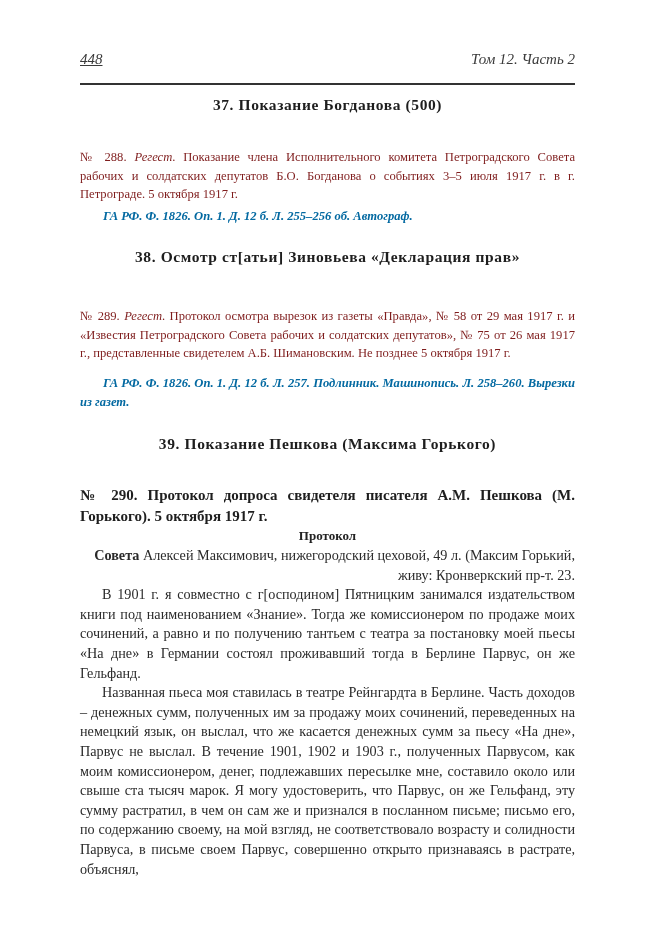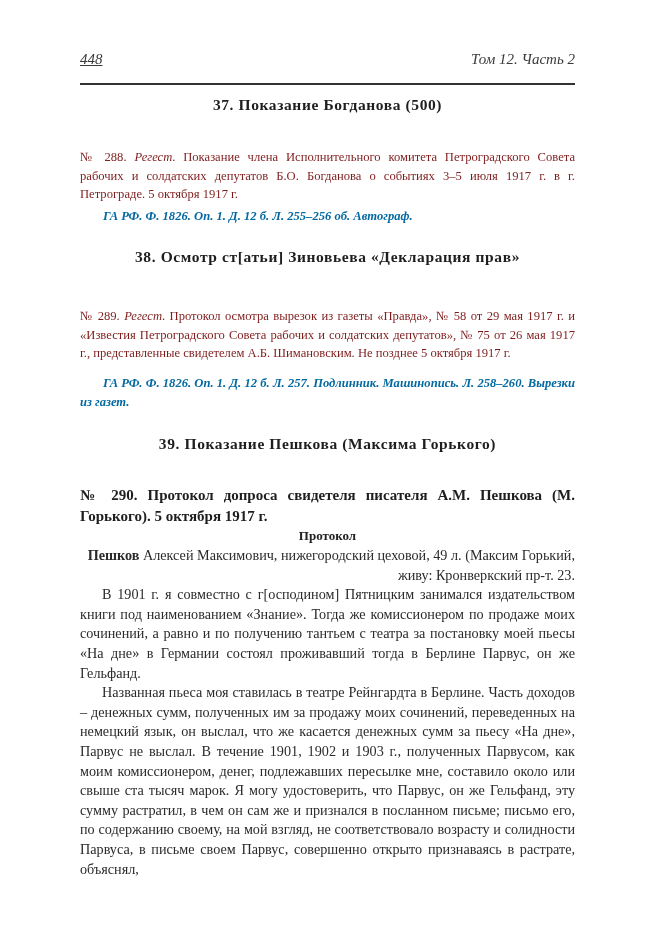--- a/index.html
+++ b/index.html
@@ -66,18 +66,18 @@
 
   <div class="sec-title" style="top:248px;">38. Осмотр ст[атьи] Зиновьева «Декларация прав»</div>
   <div class="regest" style="top:307px;"><span>№ 289.</span> <i>Регест</i><span>. Протокол осмотра вырезок из газеты «Правда», № 58 от 29 мая 1917 г. и «Известия Петроградского Совета рабочих и солдатских депутатов», № 75 от 26 мая 1917 г., представленные свидетелем А.Б. Шимановским. Не позднее 5 октября 1917 г.</span></div>
   <div class="archive" style="top:374px;">ГА РФ. Ф. 1826. Оп. 1. Д. 12 б. Л. 257. Подлинник. Машинопись. Л. 258–260. Вырезки из газет.</div>
 
   <div class="sec-title" style="top:435px;">39. Показание Пешкова (Максима Горького)</div>
   <div class="doc-title" style="top:485px;">№ 290. Протокол допроса свидетеля писателя А.М. Пешкова (М. Горького). 5 октября 1917 г.</div>
   <div class="subhead" style="top:528px;">Протокол</div>
 
   <div class="body-text">
-    <p class="right"><b>Пешков</b><span> Алексей Максимович, нижегородский цеховой, 49 л. (Максим Горький, живу: Кронверкский пр-т. 23.</span></p>
+    <p class="right"><b>Совета</b><span> Алексей Максимович, нижегородский цеховой, 49 л. (Максим Горький, живу: Кронверкский пр-т. 23.</span></p>
     <p>В 1901 г. я совместно с г[осподином] Пятницким занимался издательством книги под наименованием «Знание». Тогда же комиссионером по продаже моих сочинений, а равно и по получению тантьем с театра за постановку моей пьесы «На дне» в Германии состоял проживавший тогда в Берлине Парвус, он же Гельфанд.</p>
     <p>Названная пьеса моя ставилась в театре Рейнгардта в Берлине. Часть доходов – денежных сумм, полученных им за продажу моих сочинений, переведенных на немецкий язык, он выслал, что же касается денежных сумм за пьесу «На дне», Парвус не выслал. В течение 1901, 1902 и 1903 г., полученных Парвусом, как моим комиссионером, денег, подлежавших пересылке мне, составило около или свыше ста тысяч марок. Я могу удостоверить, что Парвус, он же Гельфанд, эту сумму растратил, в чем он сам же и признался в посланном письме; письмо его, по содержанию своему, на мой взгляд, не соответствовало возрасту и солидности Парвуса, в письме своем Парвус, совершенно открыто признаваясь в растрате, объяснял,</p>
   </div>
 
 </div>
 
 </body></html>

